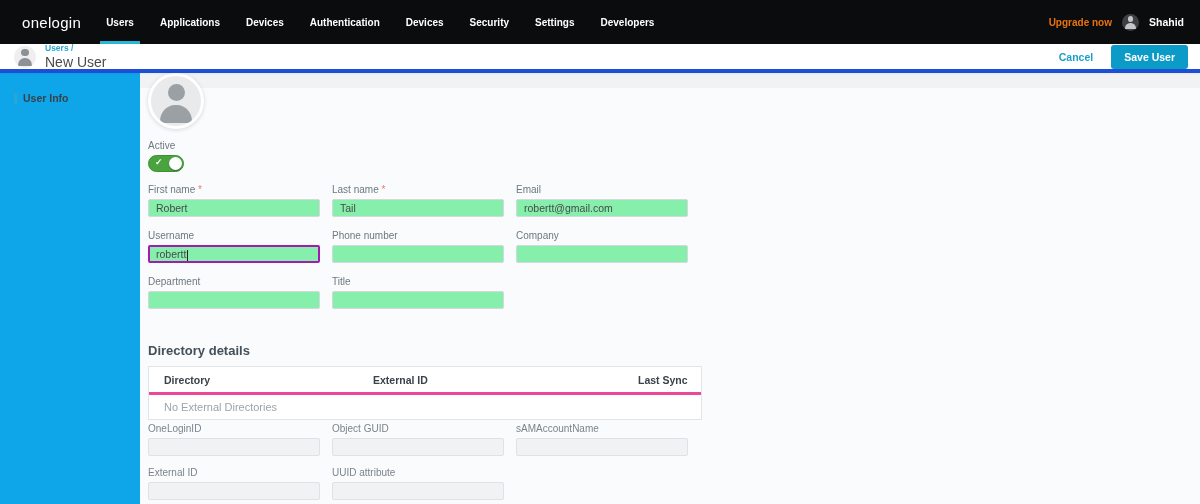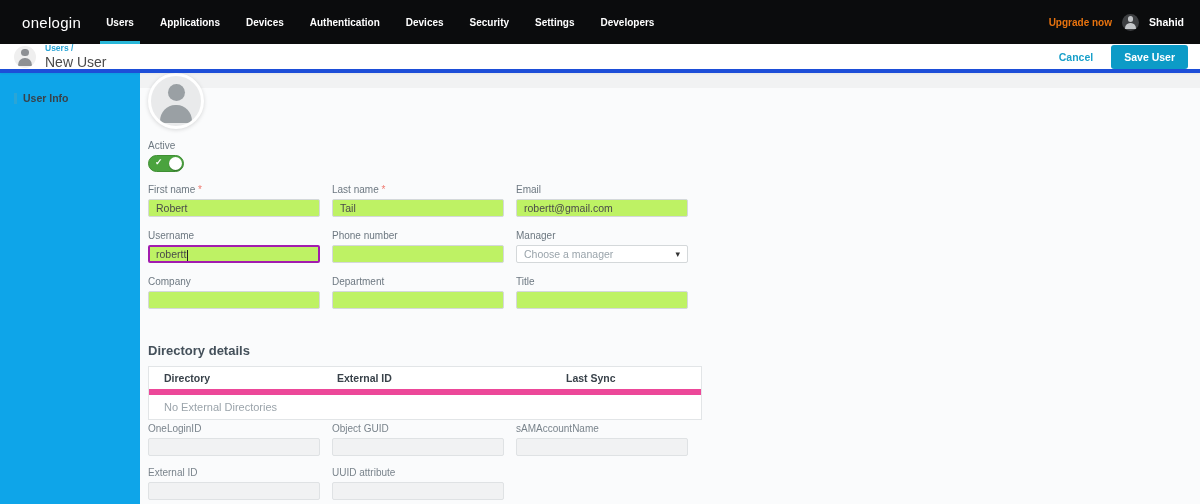--- a/index.html
+++ b/index.html
@@ -42,32 +42,32 @@
   .form-wrap { padding:51px 0 0 8px; width:560px; }
   .field-label { font-size:10px; color:#6d7881; line-height:13px; }
   .req { color:#ef7a70; }
 
   .active-block { margin-bottom:0; }
   .toggle { width:36px; height:17px; background:#4aa33e; border:1px solid #3f8f34; border-radius:9px; margin-top:3px; position:relative; cursor:pointer; }
   .toggle .check { position:absolute; left:6px; top:1px; color:#fff; font-size:9px; font-weight:bold; }
   .toggle .knob { position:absolute; right:1px; top:1px; width:13px; height:13px; background:#fff; border-radius:50%; box-shadow:0 1px 1px rgba(0,0,0,.3); }
 
   .grid3 { display:grid; grid-template-columns:172px 172px 172px; column-gap:12px; row-gap:12px; margin-top:11px; }
-  .tfield input, .fake-input { display:block; width:100%; height:18px; margin-top:3px; border:1px solid #d4d8da; border-radius:2px; background:#bef264; font-family:inherit; font-size:10.5px; color:#4a4a4a; padding:0 7px; outline:none; }
+  .tfield input, .fake-input { display:block; width:100%; height:18px; margin-top:3px; border:1px solid #d4d8da; border-radius:2px; background:#86efac; font-family:inherit; font-size:10.5px; color:#4a4a4a; padding:0 7px; outline:none; }
   .fake-input { line-height:16px; }
   .fake-input.focused { border:2px solid #a21caf; line-height:14px; padding:0 6px; }
   .cursor { display:inline-block; width:1px; height:11px; background:#222; vertical-align:middle; margin-left:1px; }
   .select-box { position:relative; display:flex; align-items:center; height:18px; margin-top:3px; border:1px solid #d4d8da; border-radius:2px; background:#fff; padding:0 7px; cursor:pointer; }
   .select-placeholder { font-size:10.5px; color:#9aa4ab; flex:1; }
   .caret { font-size:9px; color:#333; }
 
   .section-heading { margin-top:34px; font-size:13px; font-weight:bold; color:#44505a; line-height:16px; }
 
   .dir-table { margin-top:7px; width:554px; background:#fff; border:1px solid #e2e5e7; }
-  .dir-head { display:grid; grid-template-columns:173px 229px 1fr; padding:0 0 0 15px; height:28px; align-items:center; border-bottom:6px solid #ec4899; }
+  .dir-head { display:grid; grid-template-columns:173px 229px 1fr; padding:0 0 0 15px; height:28px; align-items:center; border-bottom:3px solid #ec4899;gap:36px; }
   .dir-head div { font-size:10.5px; font-weight:bold; color:#39424a; }
   .dir-empty { height:24px; display:flex; align-items:center; padding-left:15px; font-size:11px; color:#9ba4ab; }
 
   .readonly-grid { margin-top:2px; row-gap:10px; }
   .readonly-grid .field-label { color:#7a848c; }
   .readonly-grid input { background:#f1f2f3; border-color:#dfe2e4; }
   .footer-label { margin-top:7px; font-size:10px; color:#7a848c; }
 </style>
 </head>
 <body>
@@ -137,27 +137,20 @@
         </div>
 
         <div class="tfield">
           <div class="field-label">Username</div>
           <div class="fake-input focused"><span>robertt</span><span class="cursor"></span></div>
         </div>
         <div class="tfield">
           <div class="field-label">Phone number</div>
           <input value="" style="">
         </div>
-        <div class="tfield">
-          <div class="field-label">Manager</div>
-          <div class="select-box">
-            <span class="select-placeholder">Choose a manager</span>
-            <span class="caret">▾</span>
-          </div>
-        </div>
 
         <div class="tfield">
           <div class="field-label">Company</div>
           <input value="" style="">
         </div>
         <div class="tfield">
           <div class="field-label">Department</div>
           <input value="" style="">
         </div>
         <div class="tfield">

